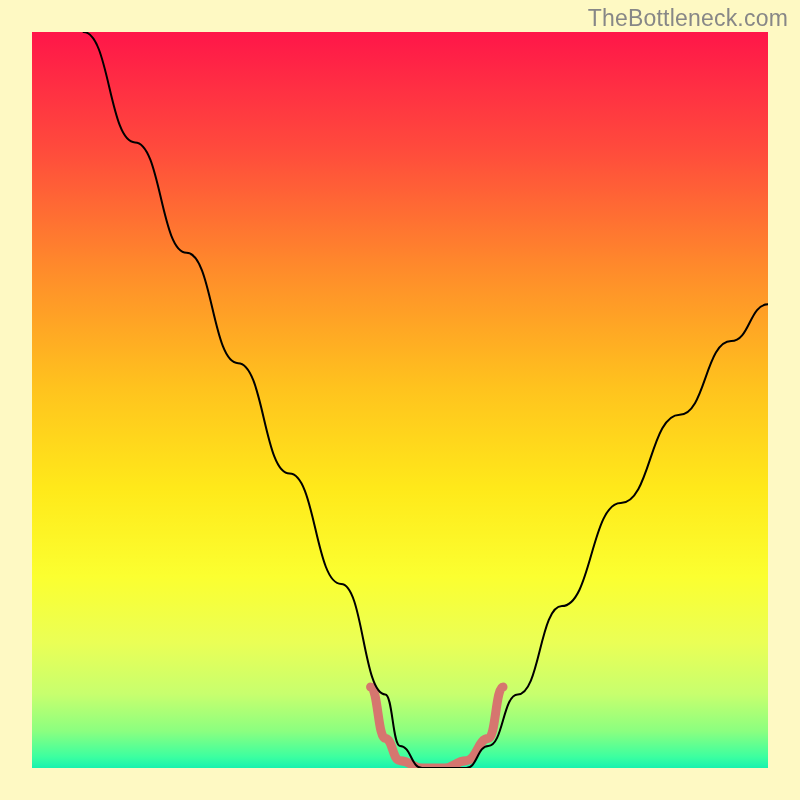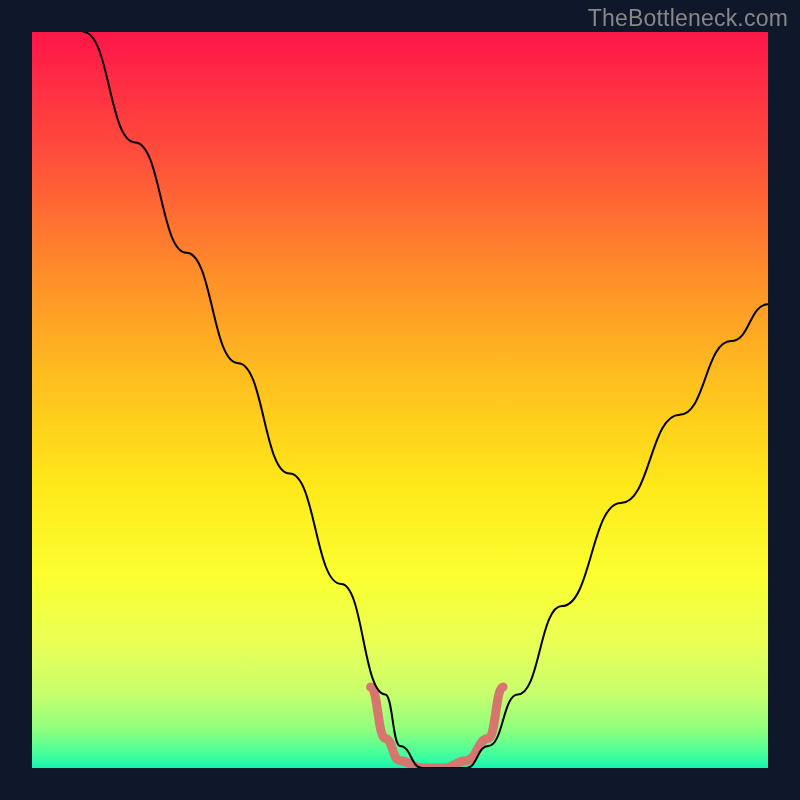--- a/index.html
+++ b/index.html
@@ -8,21 +8,21 @@
     width: 800px;
     height: 800px;
     background: #000;
     overflow: hidden;
     font-family: Arial, Helvetica, sans-serif;
   }
   .frame {
     position: relative;
     width: 800px;
     height: 800px;
-    background: #0f172a;
+    background: #fef9c3;
   }
   .watermark {
     position: absolute;
     top: 5px;
     right: 12px;
     color: #878787;
     font-size: 23px;
     font-weight: 500;
     letter-spacing: 0.2px;
     z-index: 10;

